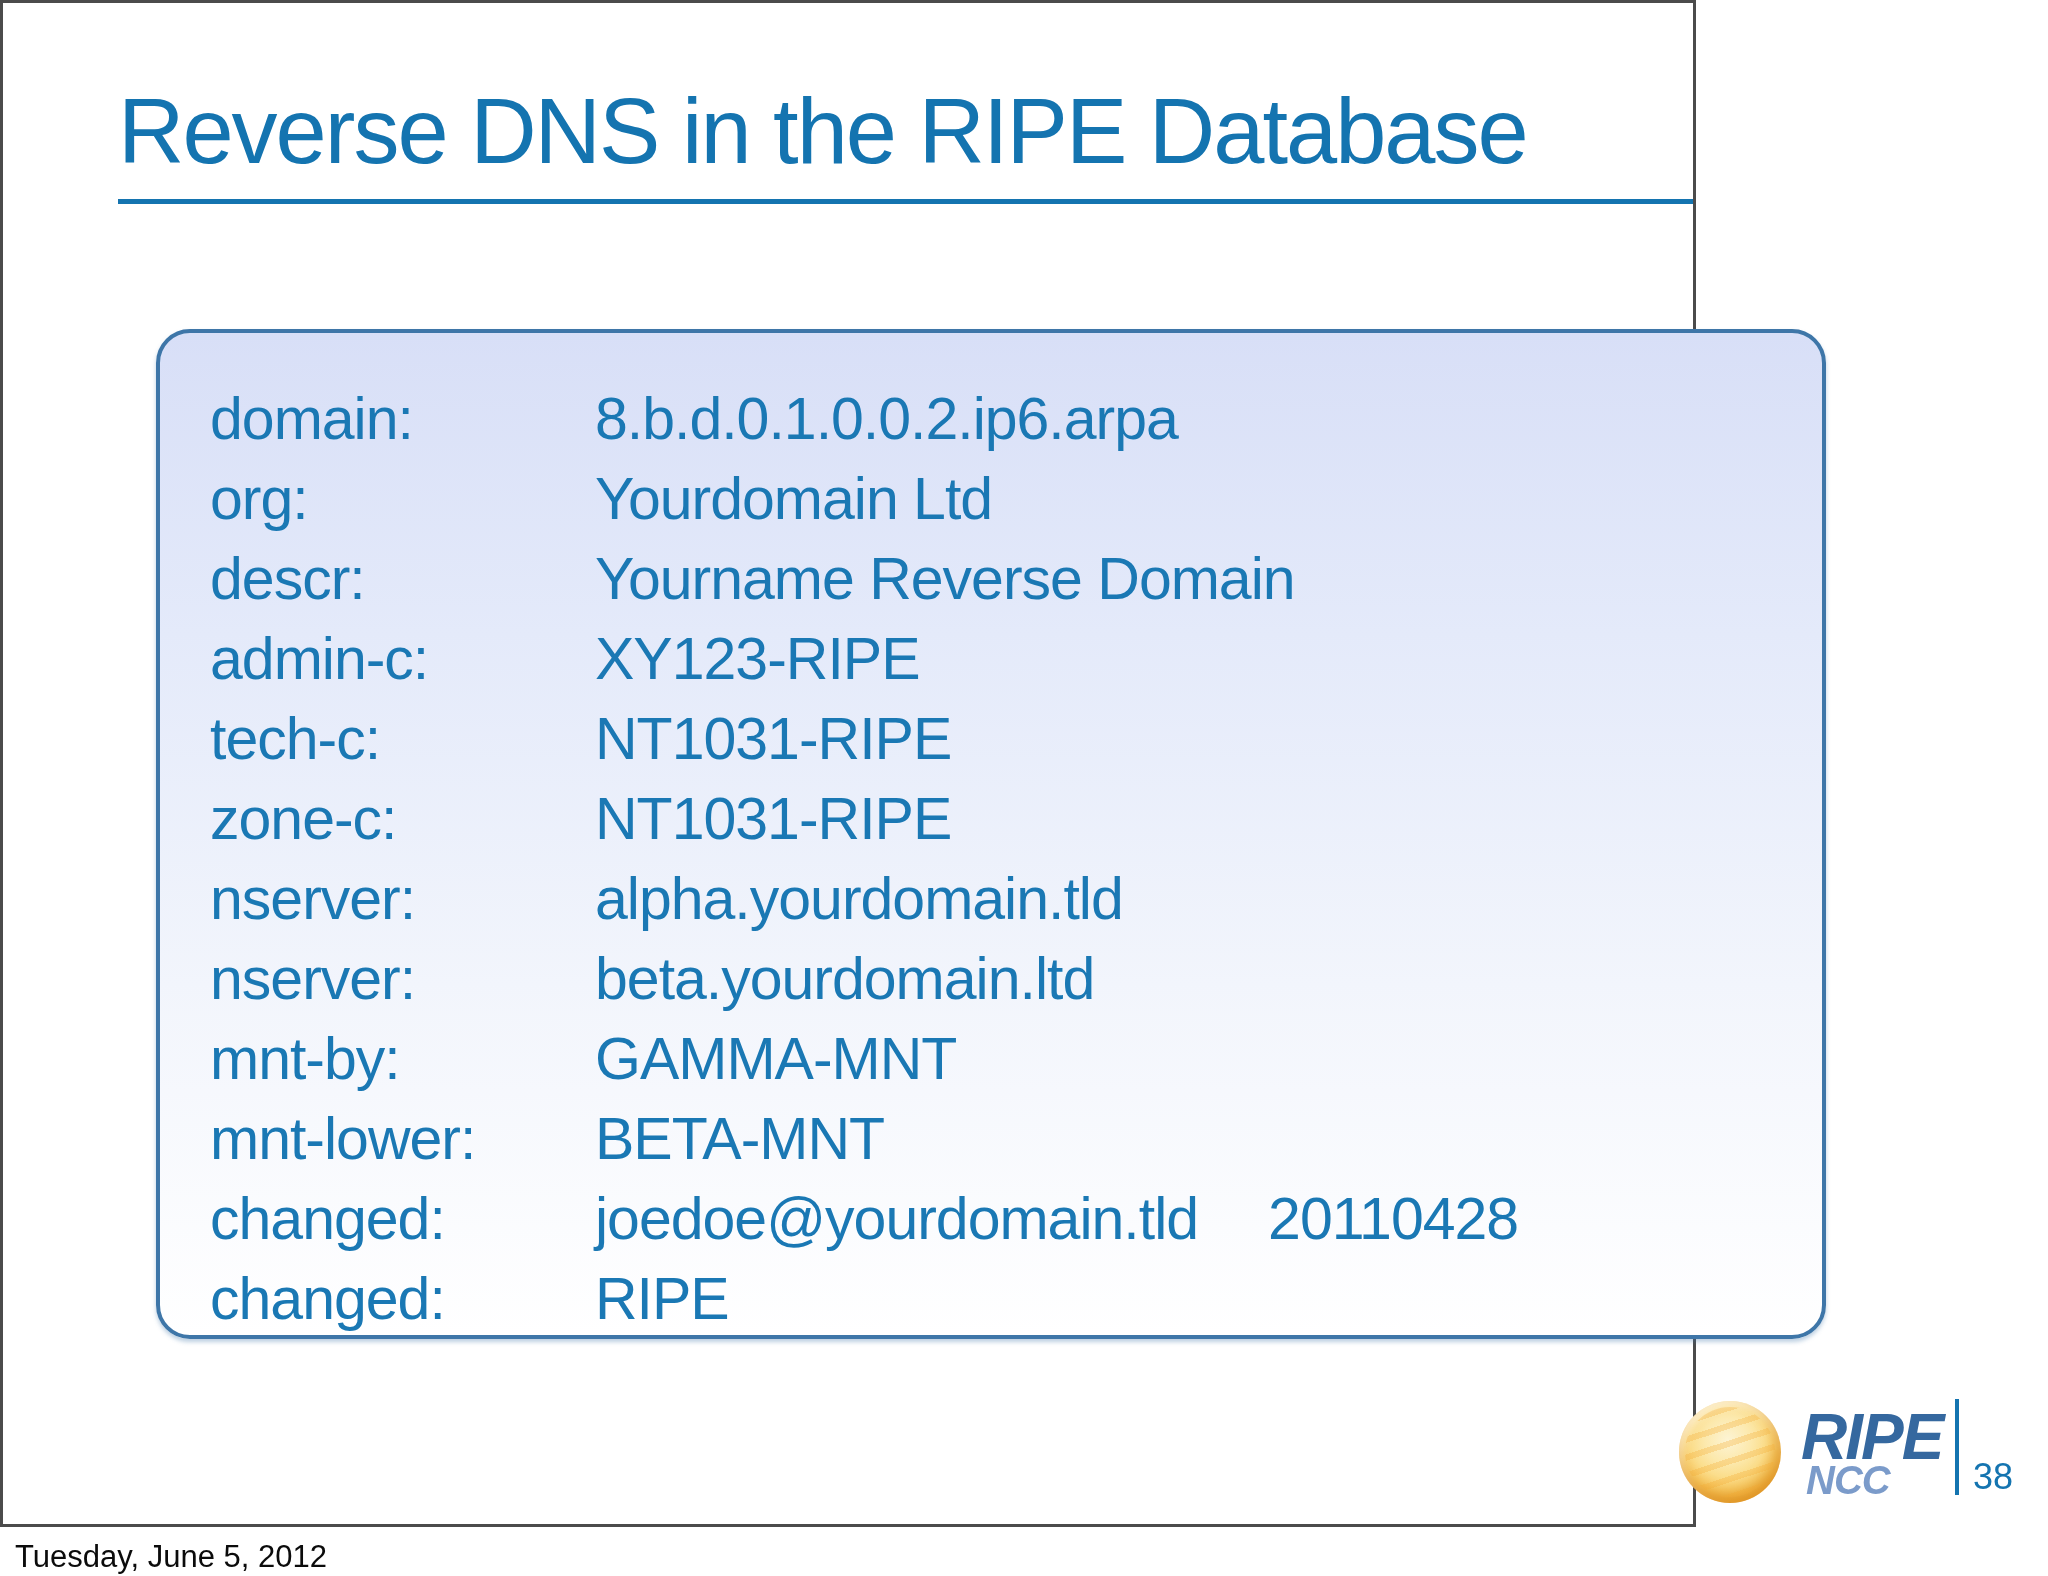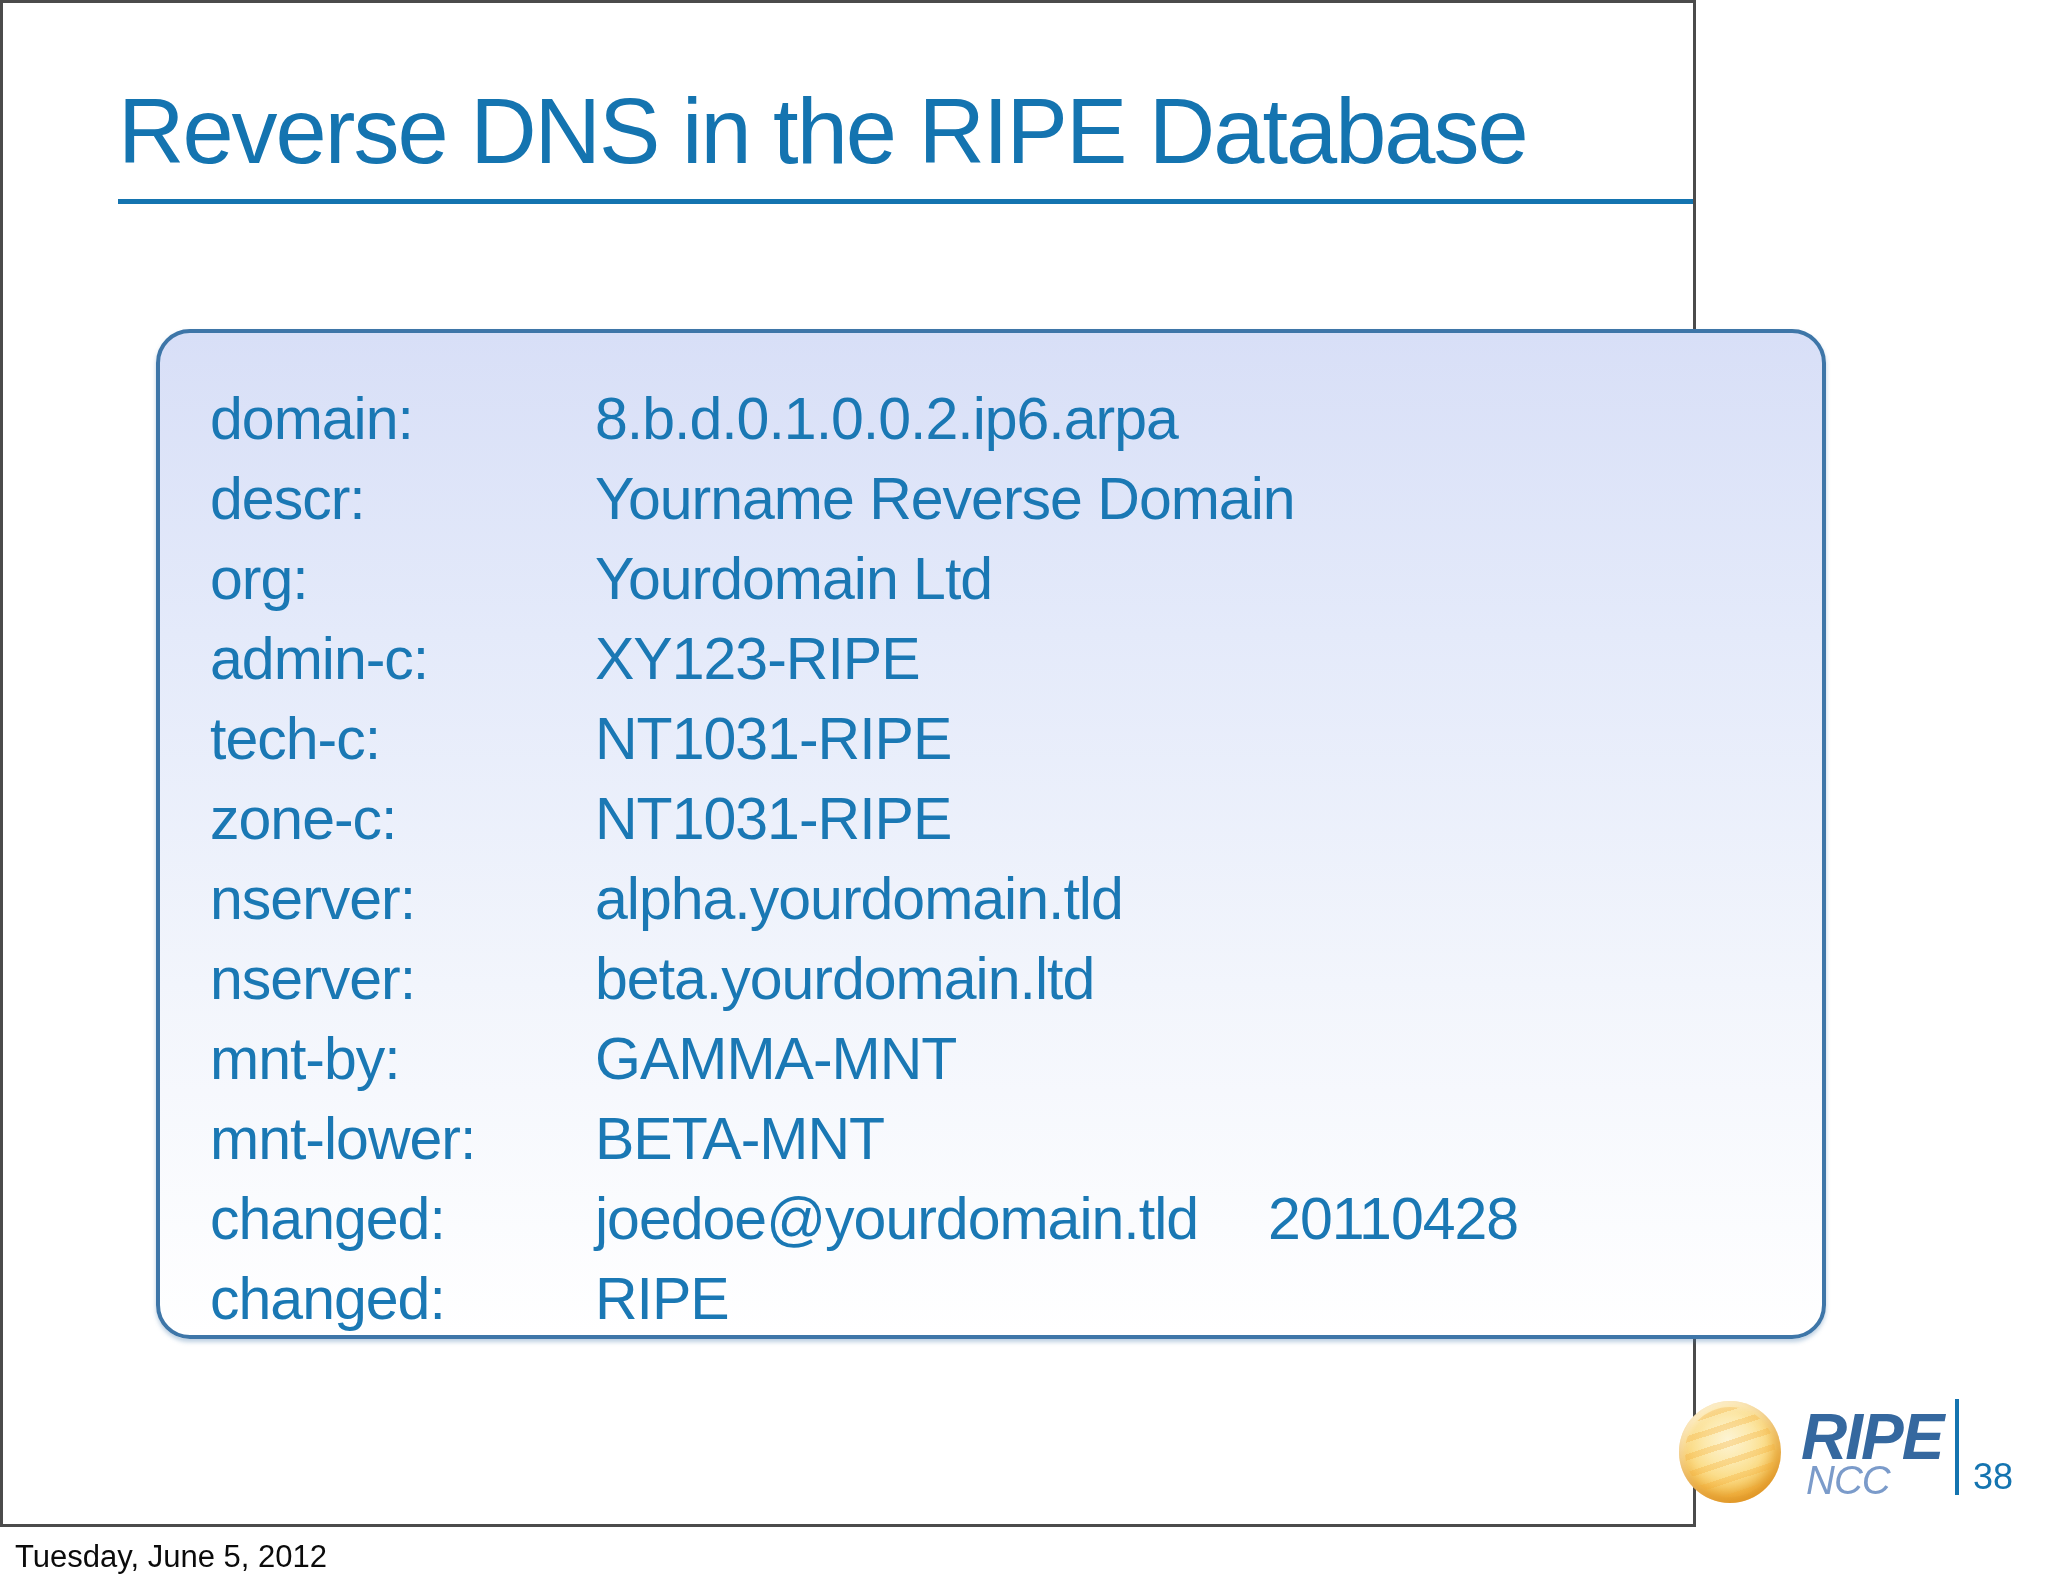--- a/index.html
+++ b/index.html
@@ -77,21 +77,21 @@
       rgba(255,255,255,0) 0 11px,
       rgba(243,170,50,0.30) 11px 17px);
   }
   .brand-ripe{
     position:absolute;left:1798px;top:1402px;
     font-size:64px;line-height:1;font-weight:bold;font-style:italic;
     letter-spacing:-2px;color:var(--brand-blue);
   }
   .brand-ncc{
     position:absolute;left:1803px;top:1457px;
-    font-size:40px;line-height:1;font-weight:normal;font-style:italic;
+    font-size:40px;line-height:1;font-weight:bold;font-style:italic;
     letter-spacing:-1px;color:var(--ncc-blue);
   }
   .brand-divider{
     position:absolute;left:1952px;top:1396px;width:4px;height:96px;
     background:var(--accent);
   }
   .page-number{
     position:absolute;left:1970px;top:1456px;
     font-size:36px;line-height:1;color:var(--accent);
   }
@@ -111,26 +111,26 @@
 
     <div class="title-rule"></div>
 
     <div class="record-box">
       <div class="record-rows" id="record-rows">
           <div class="row">
             <span class="label">domain:</span>
             <span class="value">8.b.d.0.1.0.0.2.ip6.arpa</span>
           </div>
           <div class="row">
+            <span class="label">org:</span>
+            <span class="value">Yourdomain Ltd</span>
+          </div>
+          <div class="row">
             <span class="label">descr:</span>
             <span class="value">Yourname Reverse Domain</span>
-          </div>
-          <div class="row">
-            <span class="label">org:</span>
-            <span class="value">Yourdomain Ltd</span>
           </div>
           <div class="row">
             <span class="label">admin-c:</span>
             <span class="value">XY123-RIPE</span>
           </div>
           <div class="row">
             <span class="label">tech-c:</span>
             <span class="value">NT1031-RIPE</span>
           </div>
           <div class="row">

